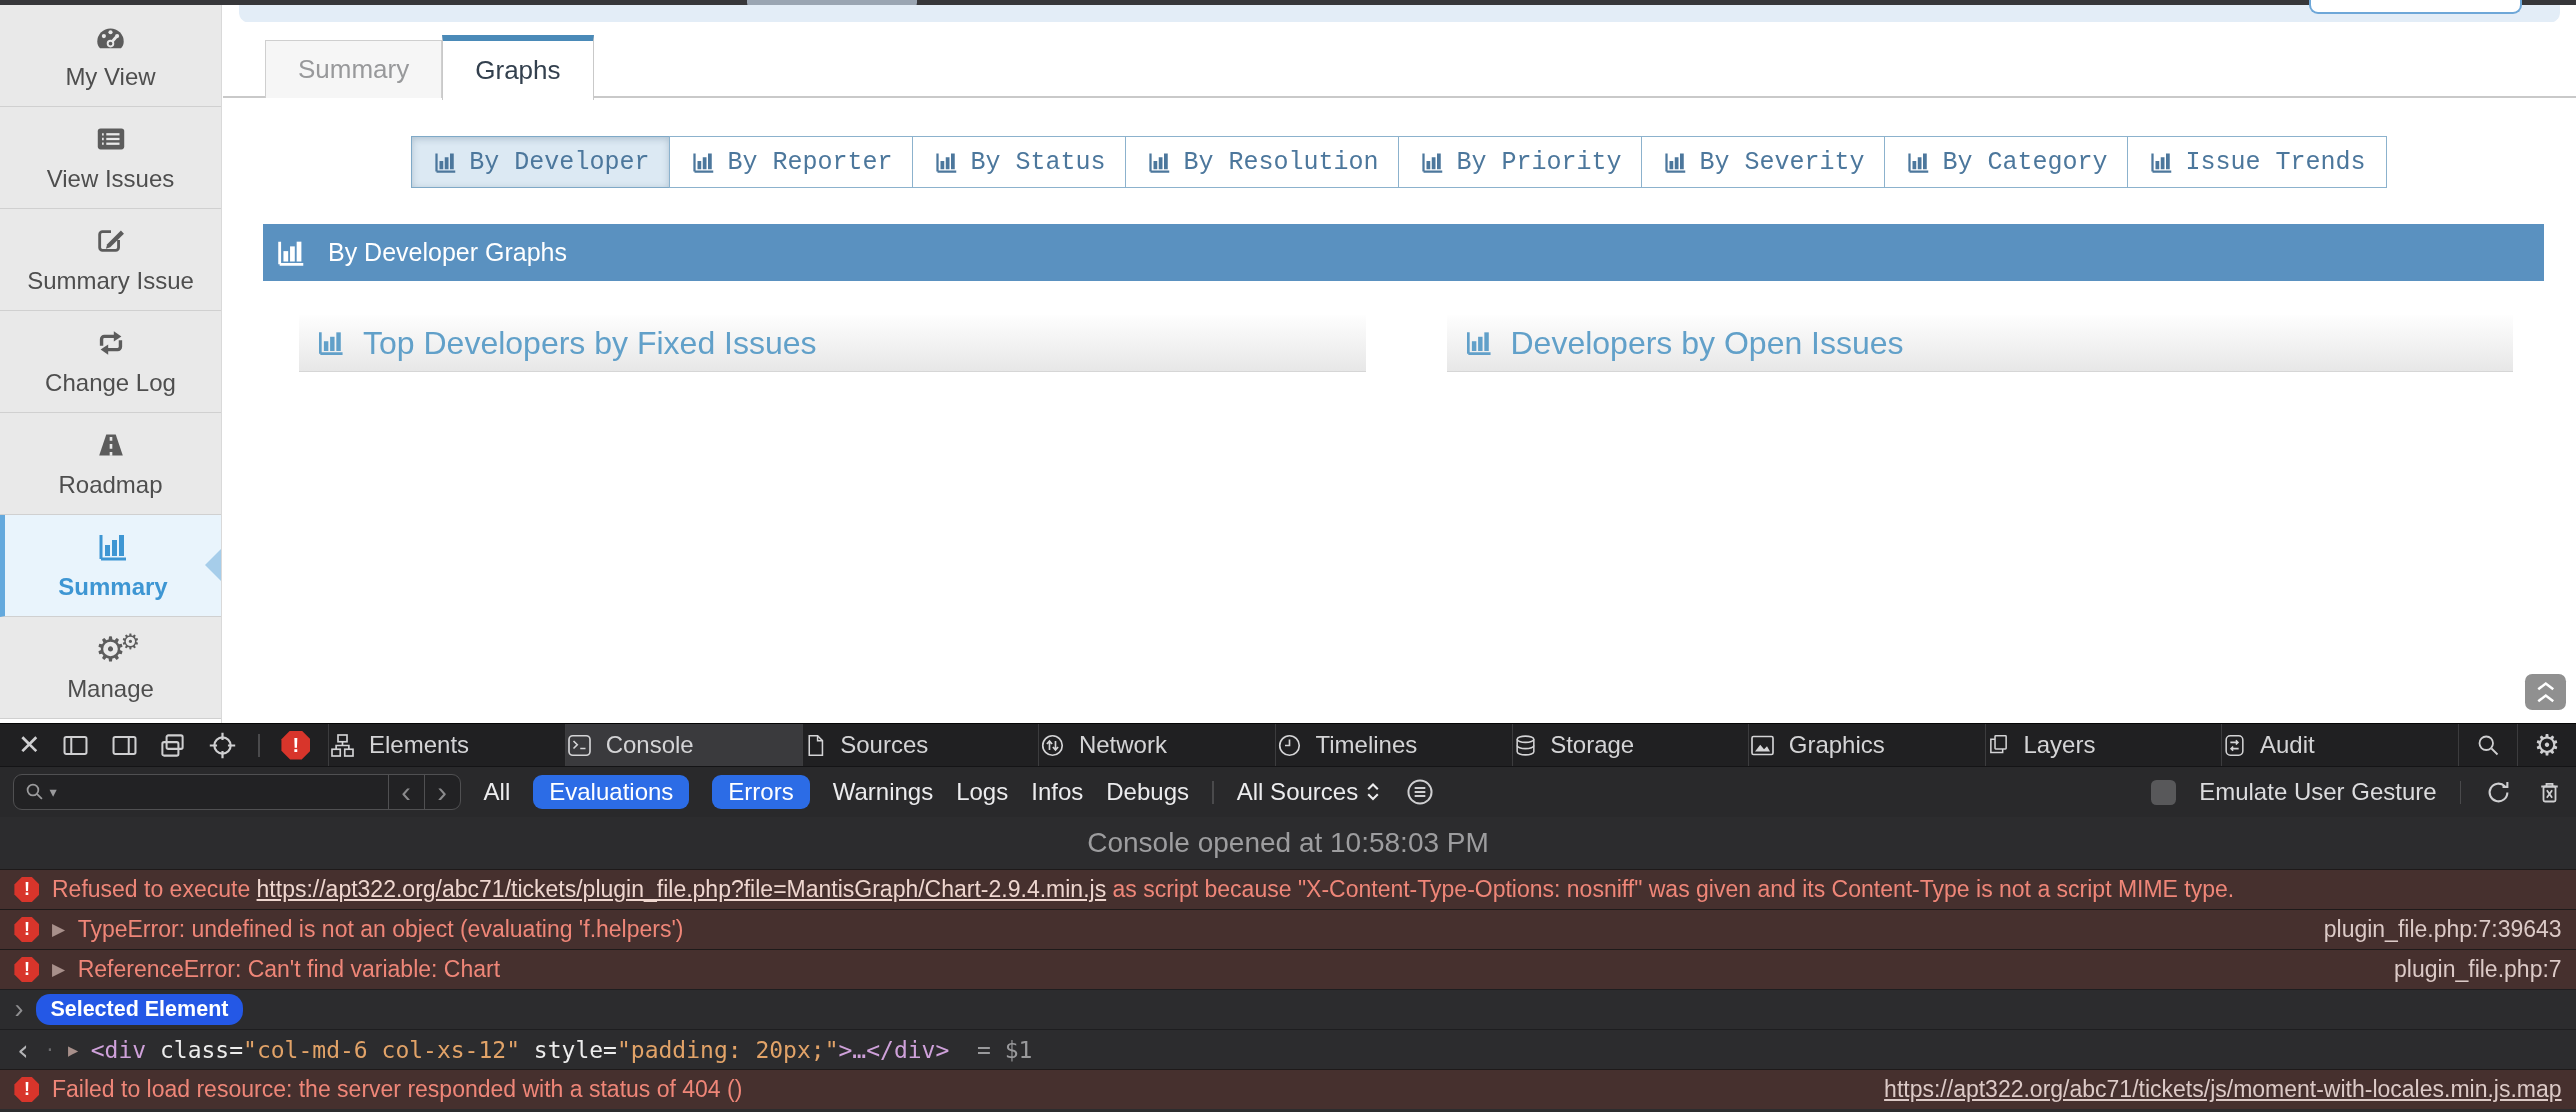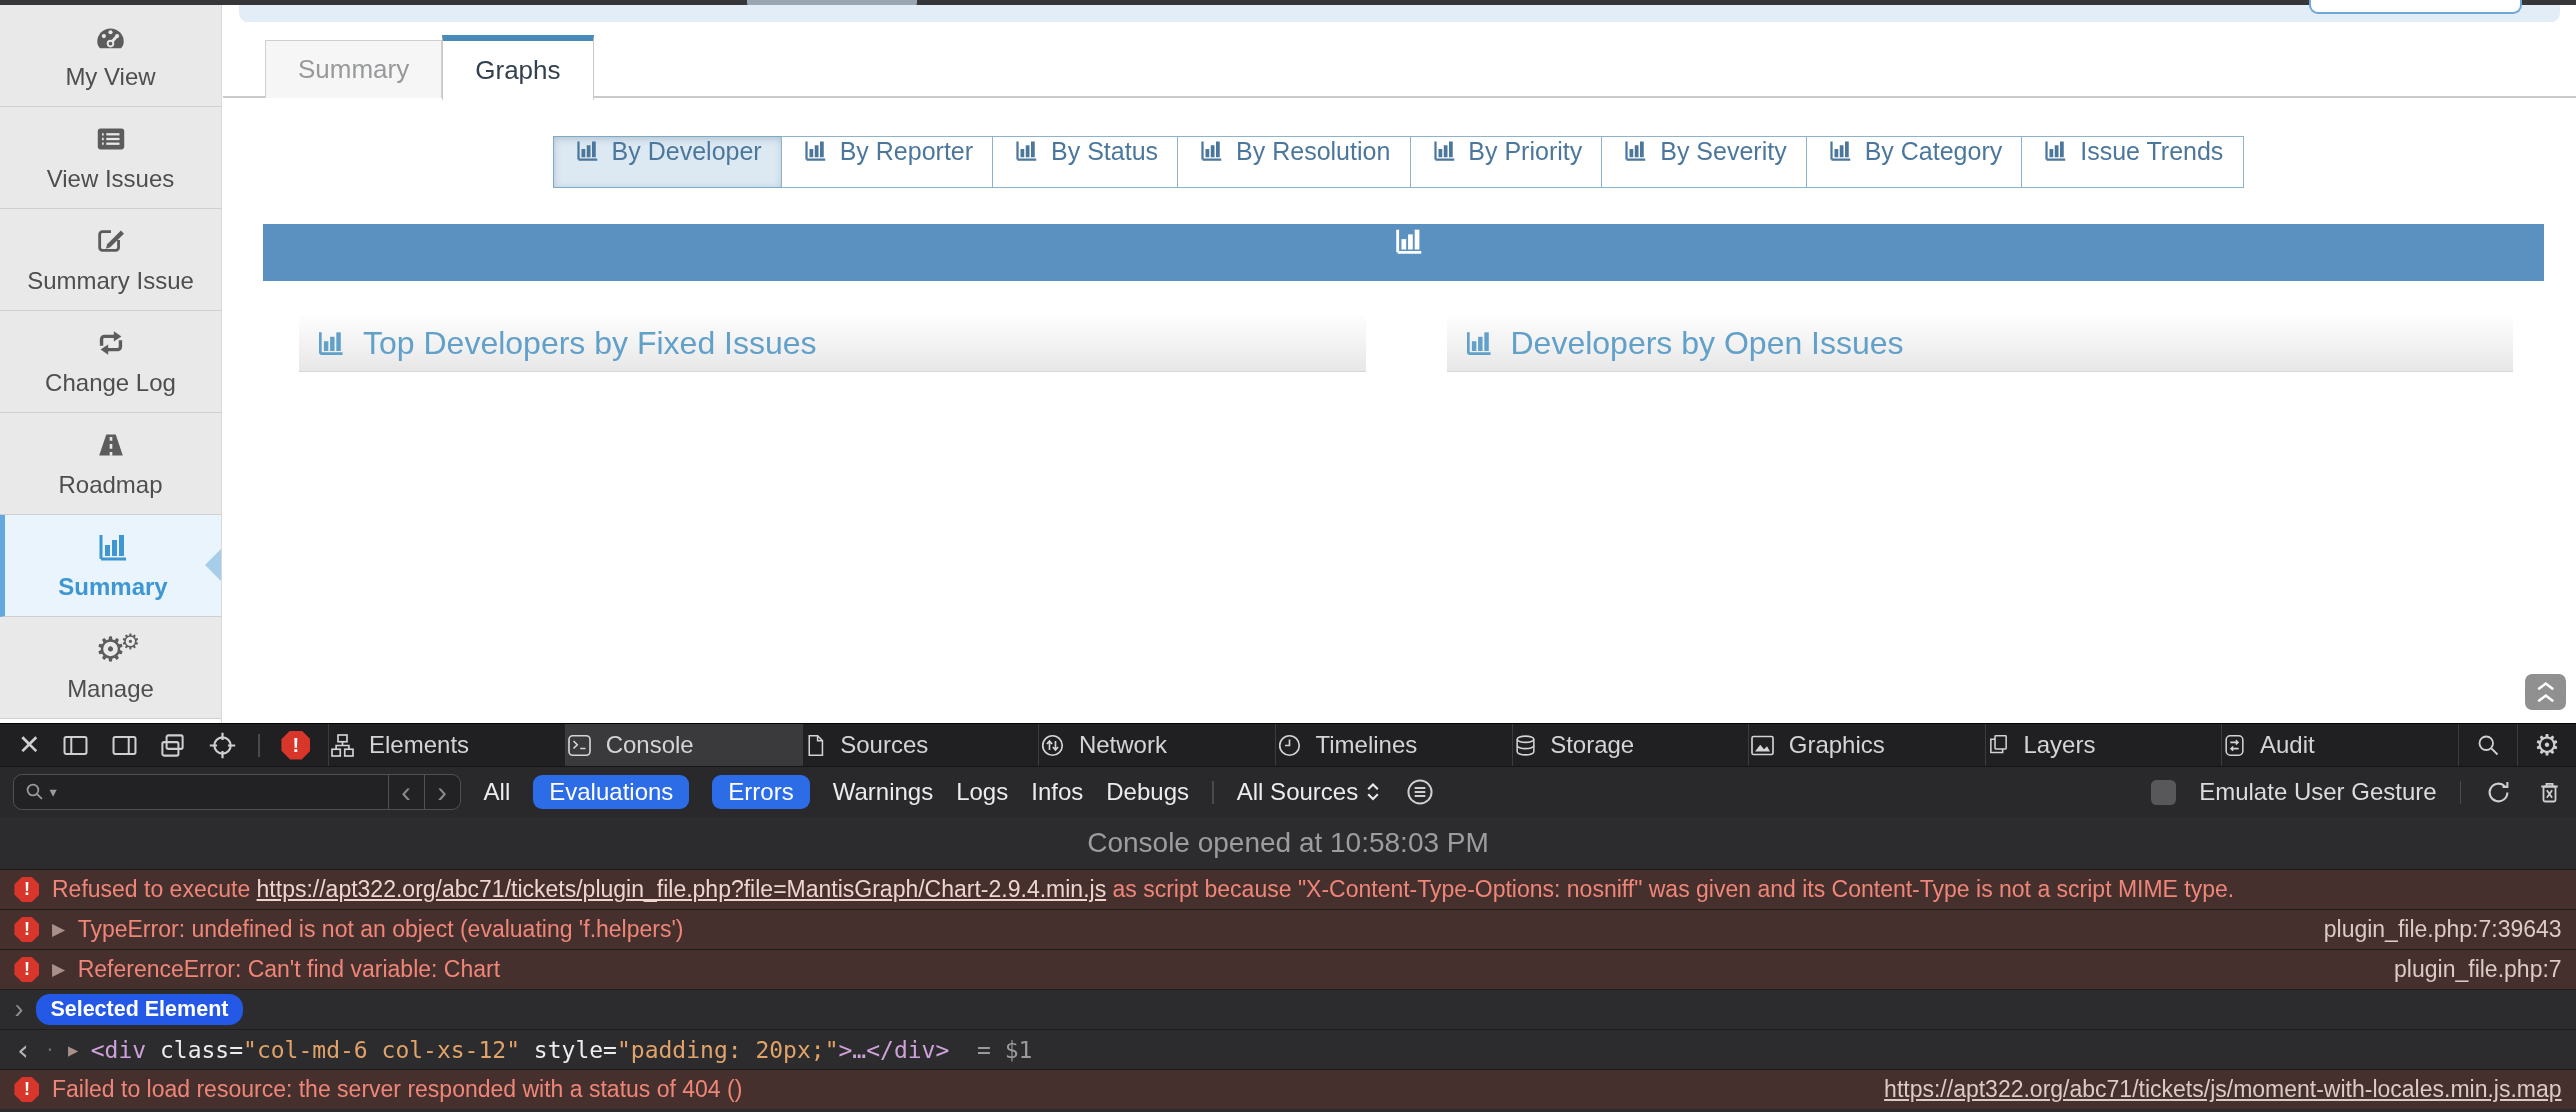--- a/index.html
+++ b/index.html
@@ -27,25 +27,25 @@
 
   
   .main { position:absolute; left:223px; top:22.4px; width:2353px; height:701px; background:#fff; }
   .tab-row { position:absolute; top:12.6px; left:42px; display:flex; z-index:2; }
   .tab { font-size:26px; padding:0 32px; display:flex; align-items:center; cursor:pointer; }
   .tab.inactive { background:#f6f6f6; border:1.8px solid #cfcfcf; border-bottom:none; color:#98999b; margin-top:5.4px; height:58px; }
   .tab.active { background:#fff; border:1.8px solid #c9c9c9; border-top:6.3px solid #4a8ab8; border-bottom:none; color:#33404e; height:65px; }
   .tab-hr { position:absolute; top:74px; left:0; width:100%; height:1.8px; background:#c9c9c9; z-index:1; }
 
   .btn-row { position:absolute; top:114px; left:0; width:100%; display:flex; justify-content:center; }
-  .gbtn { display:flex; align-items:flex-start; gap:10.8px; font-size:25px; color:#4c779c; background:#fff; border:1.8px solid #8cb2cd; padding:0 20px; height:52px; margin-left:-1.8px; cursor:pointer; white-space:nowrap; }
+  .gbtn { display:flex; align-items:center; gap:10.8px; font-size:25px; color:#4c779c; background:#fff; border:1.8px solid #8cb2cd; padding:0 20px; height:52px; margin-left:-1.8px; cursor:pointer; white-space:nowrap;font-family:Liberation Mono, monospace; }
   .gbtn.active { background:#dce9f3; border-color:#7fa9c7; box-shadow:inset 0 1.8px 7.2px rgba(40,70,100,.25); }
   .chart-ico { flex:none; }
 
-  .band { position:absolute; top:202px; left:40px; width:2281px; height:57px; background:#5a91c0; color:#fff; display:flex; align-items:center; gap:20px; padding-left:11px; font-size:22px;flex-direction:column; }
+  .band { position:absolute; top:202px; left:40px; width:2281px; height:57px; background:#5a91c0; color:#fff; display:flex; align-items:center; gap:20px; padding-left:11px; font-size:25px; }
 
   .panels { position:absolute; top:293px; left:76px; width:2214px; display:flex; gap:81px; }
   .panel { flex:1; }
   .panel-h { height:57px; background:linear-gradient(#fefefe,#e7e7e7); border-bottom:1.8px solid #d6d6d6; display:flex; align-items:center; gap:16px; padding-left:16px; color:#61a0c9; font-size:32px; }
 
   .scrolltop { position:absolute; left:2525px; top:674px; width:41px; height:36px; background:#909090; border-radius:7.2px; display:flex; flex-direction:column; align-items:center; justify-content:center; gap:1.8px; cursor:pointer; }
 
   
   .devtools { position:absolute; left:0; top:723px; width:2576px; height:389px; background:#2c2c2e; border-top:1.8px solid #050505; color:#cfcfd1; }
   .dt-tabbar { height:42px; background:#202022; display:flex; align-items:stretch; }

